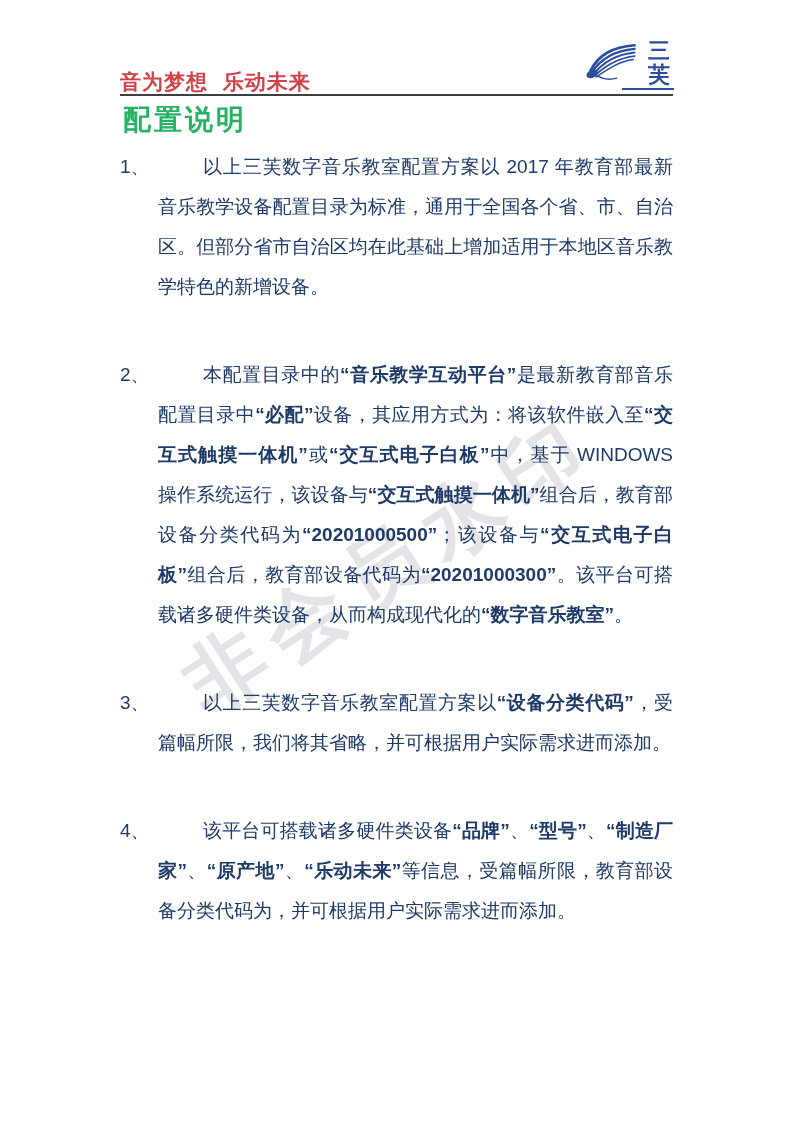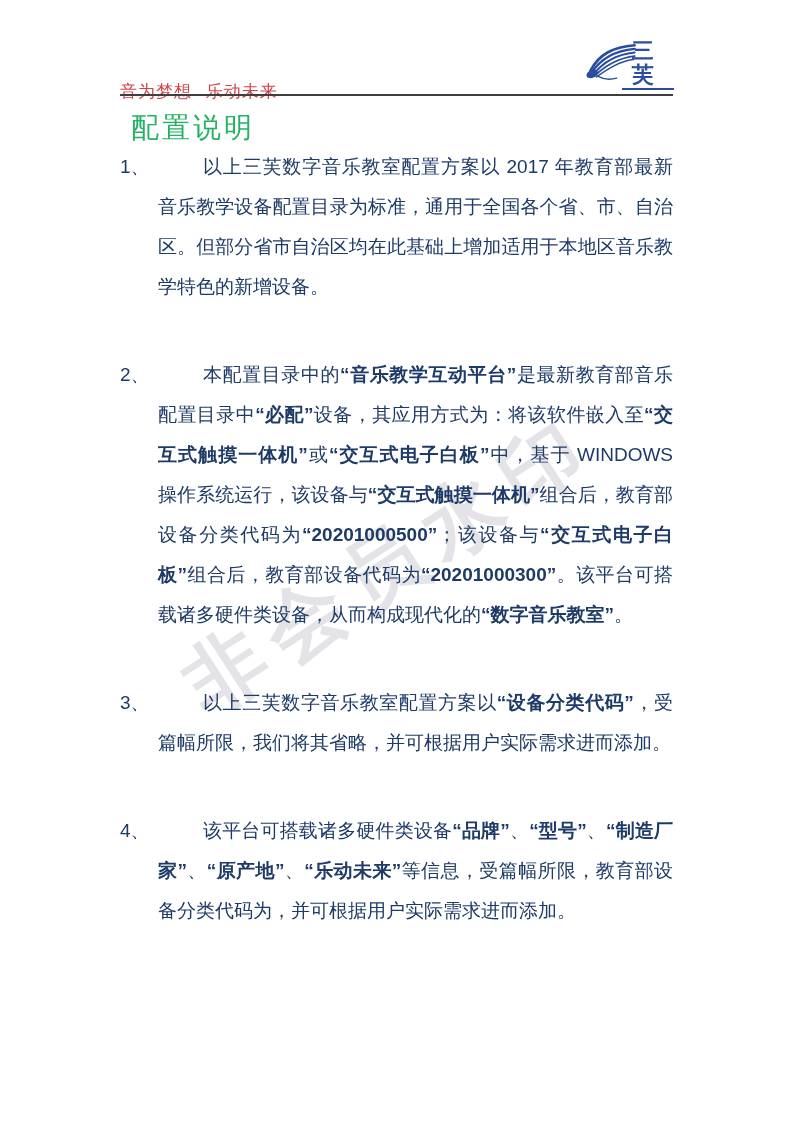--- a/index.html
+++ b/index.html
@@ -6,42 +6,42 @@
     --navy:#1e3a67; --green:#26b265; --red:#cf4249; --blue:#2b4da0;
     --rule:#3f3f3f; --wm:#e4e4e8;
   }
   html,body{margin:0;padding:0;background:#888;}
   .page{
     position:relative; width:793px; height:1122px; background:#ffffff;
     margin:0 auto; overflow:hidden;
     font-family:"Liberation Sans", sans-serif;
   }
   .slogan{
-    position:absolute; left:120px; top:80px;
-    font-size:17px; font-weight:normal; color:var(--red);
+    position:absolute; left:120px; top:68px;
+    font-size:21px; font-weight:bold; color:var(--red);
     letter-spacing:1px; word-spacing:8px;
   }
   .logo{
     position:absolute; left:582px; top:34px; width:92px; height:56px;
     display:flex; align-items:flex-end;
   }
   .logo svg{display:block;}
   .logo-text{
     font-size:22px; font-weight:bold; color:var(--blue);
     font-family:"Liberation Serif", serif;
     border-bottom:2px solid var(--blue);
-    padding:0 4px 1px 10px; margin-left:-14px; line-height:1.1;
+    padding:0 4px 1px 10px; margin-left:-14px; line-height:1.1;text-align:right;
   }
   .hr{
     position:absolute; left:120px; top:94px; width:553px; height:2px;
     background:var(--rule);
   }
   .title{
-    position:absolute; left:119px; top:100px; margin:12px;
-    font-size:28px; font-weight:normal; color:var(--green);
+    position:absolute; left:119px; top:100px; margin:4px;
+    font-size:28px; font-weight:bold; color:var(--green);
     letter-spacing:3px; line-height:32px;
   }
   .watermark{
     position:absolute; left:120px; top:512px; width:540px;
     text-align:center; font-size:80px; font-weight:bold;
     letter-spacing:14px; color:var(--wm);
     transform:rotate(-33deg); transform-origin:center center;
     z-index:0; white-space:nowrap; user-select:none;
   }
   .paragraphs{

